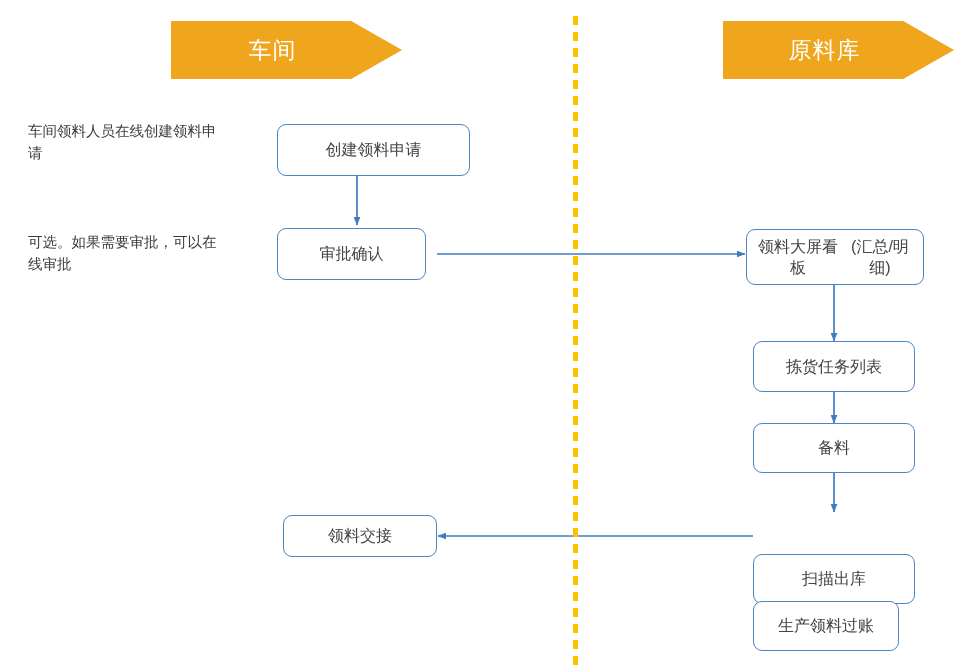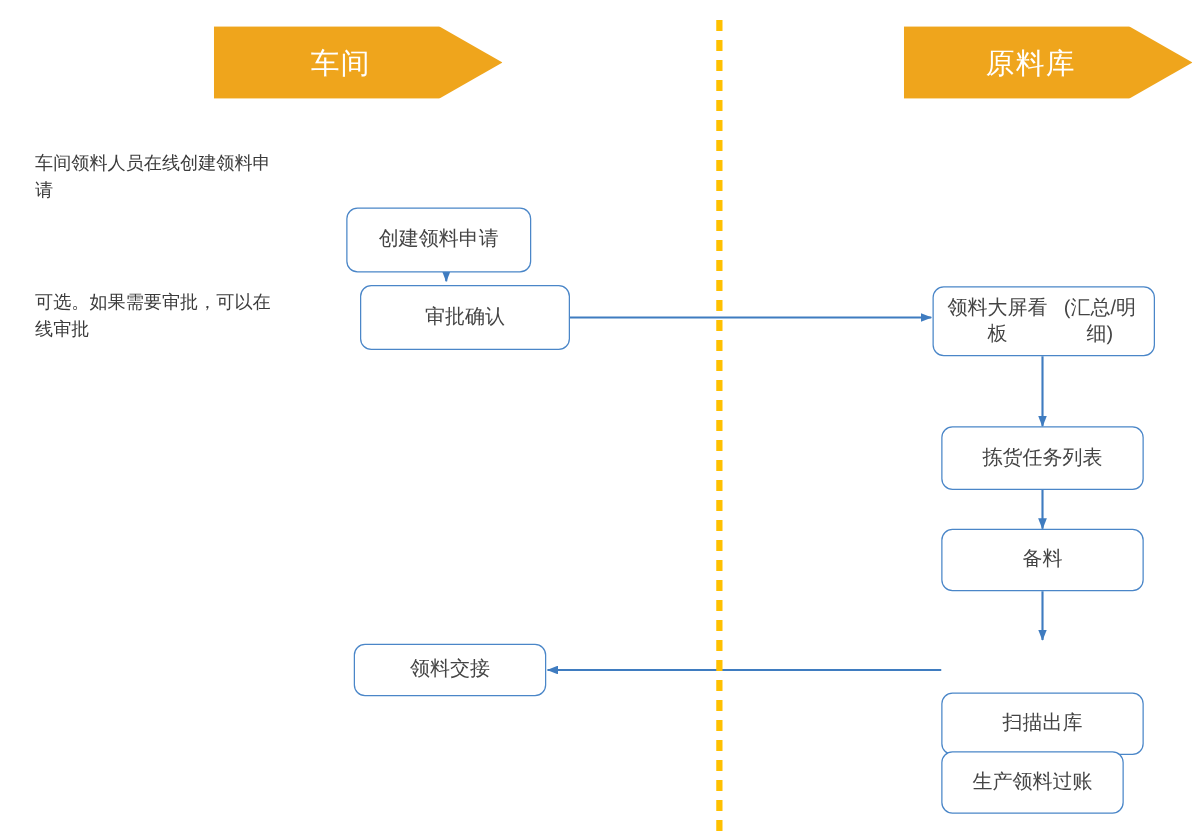--- a/index.html
+++ b/index.html
@@ -150,25 +150,25 @@
   <div class="lane-banner" id="lane-banner-warehouse">
     <span class="lane-label">原料库</span>
   </div>
 
   <div id="lane-divider"></div>
 
   <div class="note" id="note-create" style="left:28px; top:120px; width:196px;">车间领料人员在线创建领料申请</div>
 
   <div class="note" id="note-approve" style="left:28px; top:231px; width:196px;">可选。如果需要审批，可以在线审批</div>
 
-  <div class="node" id="node-create-request" style="left:277px; top:124px; width:148px; height:52px;margin-top:42px;">
+  <div class="node" id="node-create-request" style="left:277px; top:124px; width:193px; height:52px;">
     <span>创建领料申请</span>
   </div>
 
-  <div class="node" id="node-approval-confirm" style="left:288px; top:228px; width:168px; height:52px;">
+  <div class="node" id="node-approval-confirm" style="left:277px; top:228px; width:149px; height:52px;">
     <span>审批确认</span>
   </div>
 
   <div class="node" id="node-handover" style="left:283px; top:515px; width:154px; height:42px;">
     <span>领料交接</span>
   </div>
 
   <div class="node" id="node-dashboard" style="left:746px; top:229px; width:178px; height:56px; ">
     <span>领料大屏看板</span>
     <span>(汇总/明细)</span>

